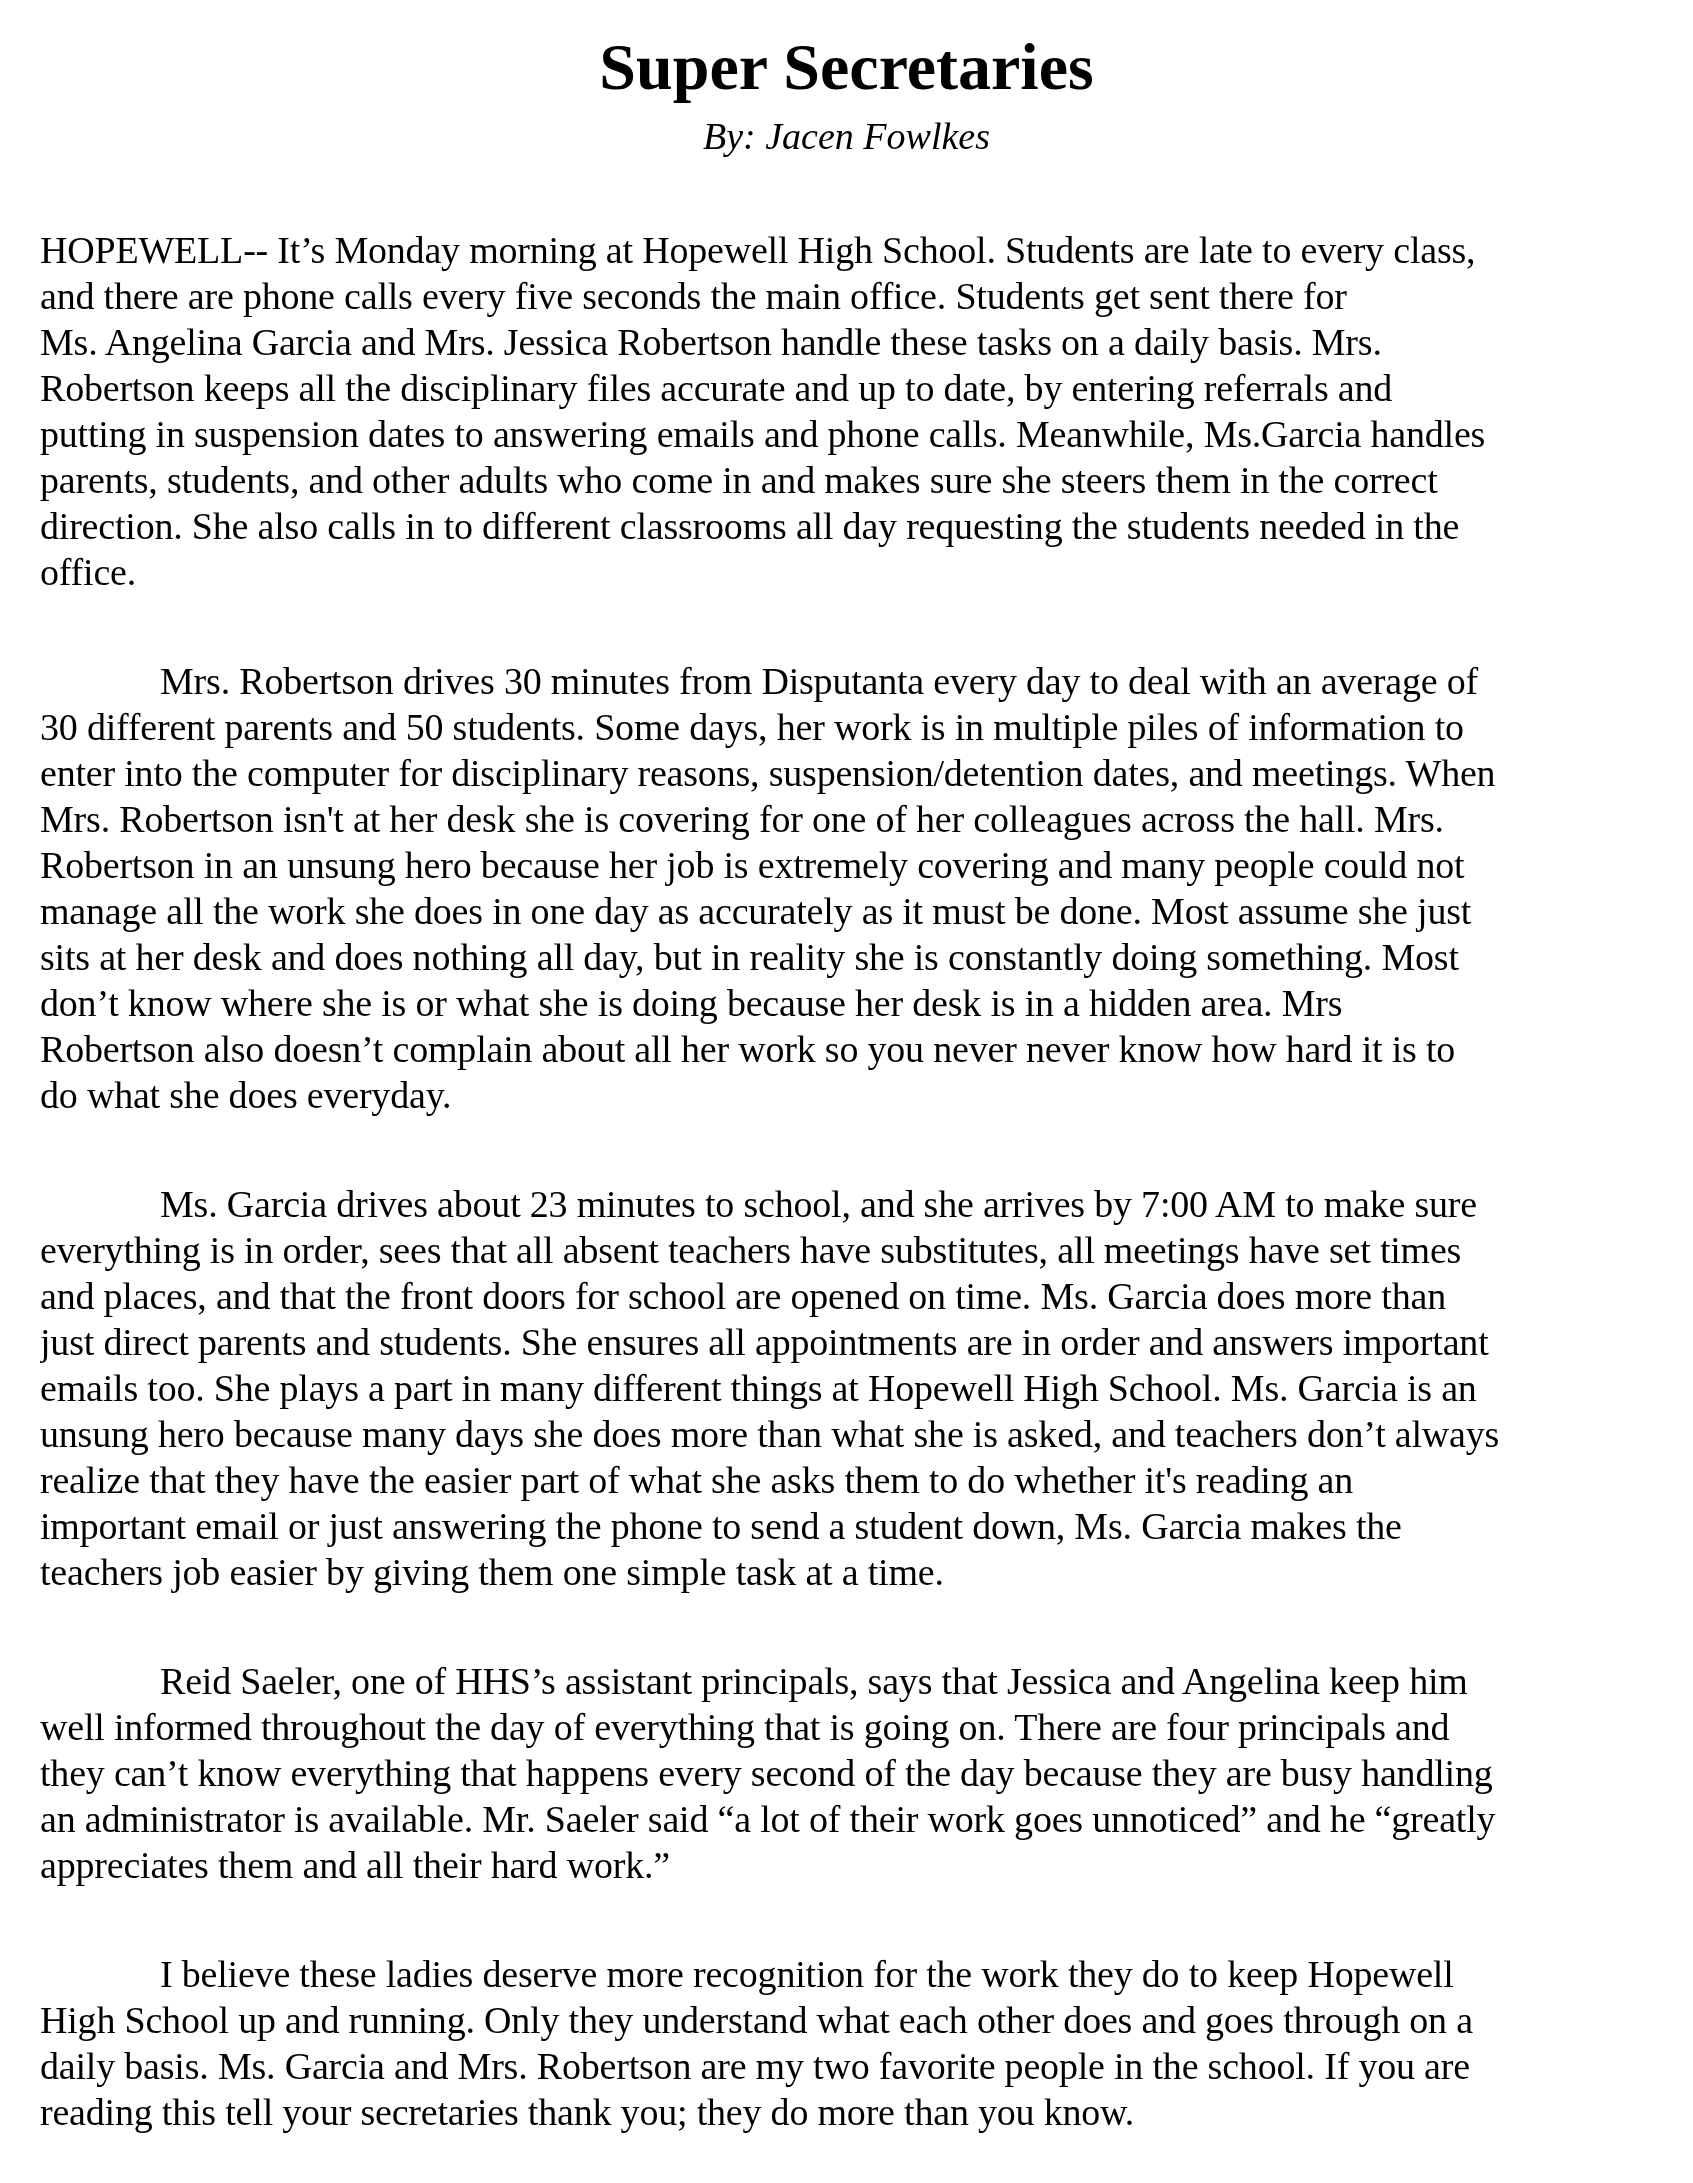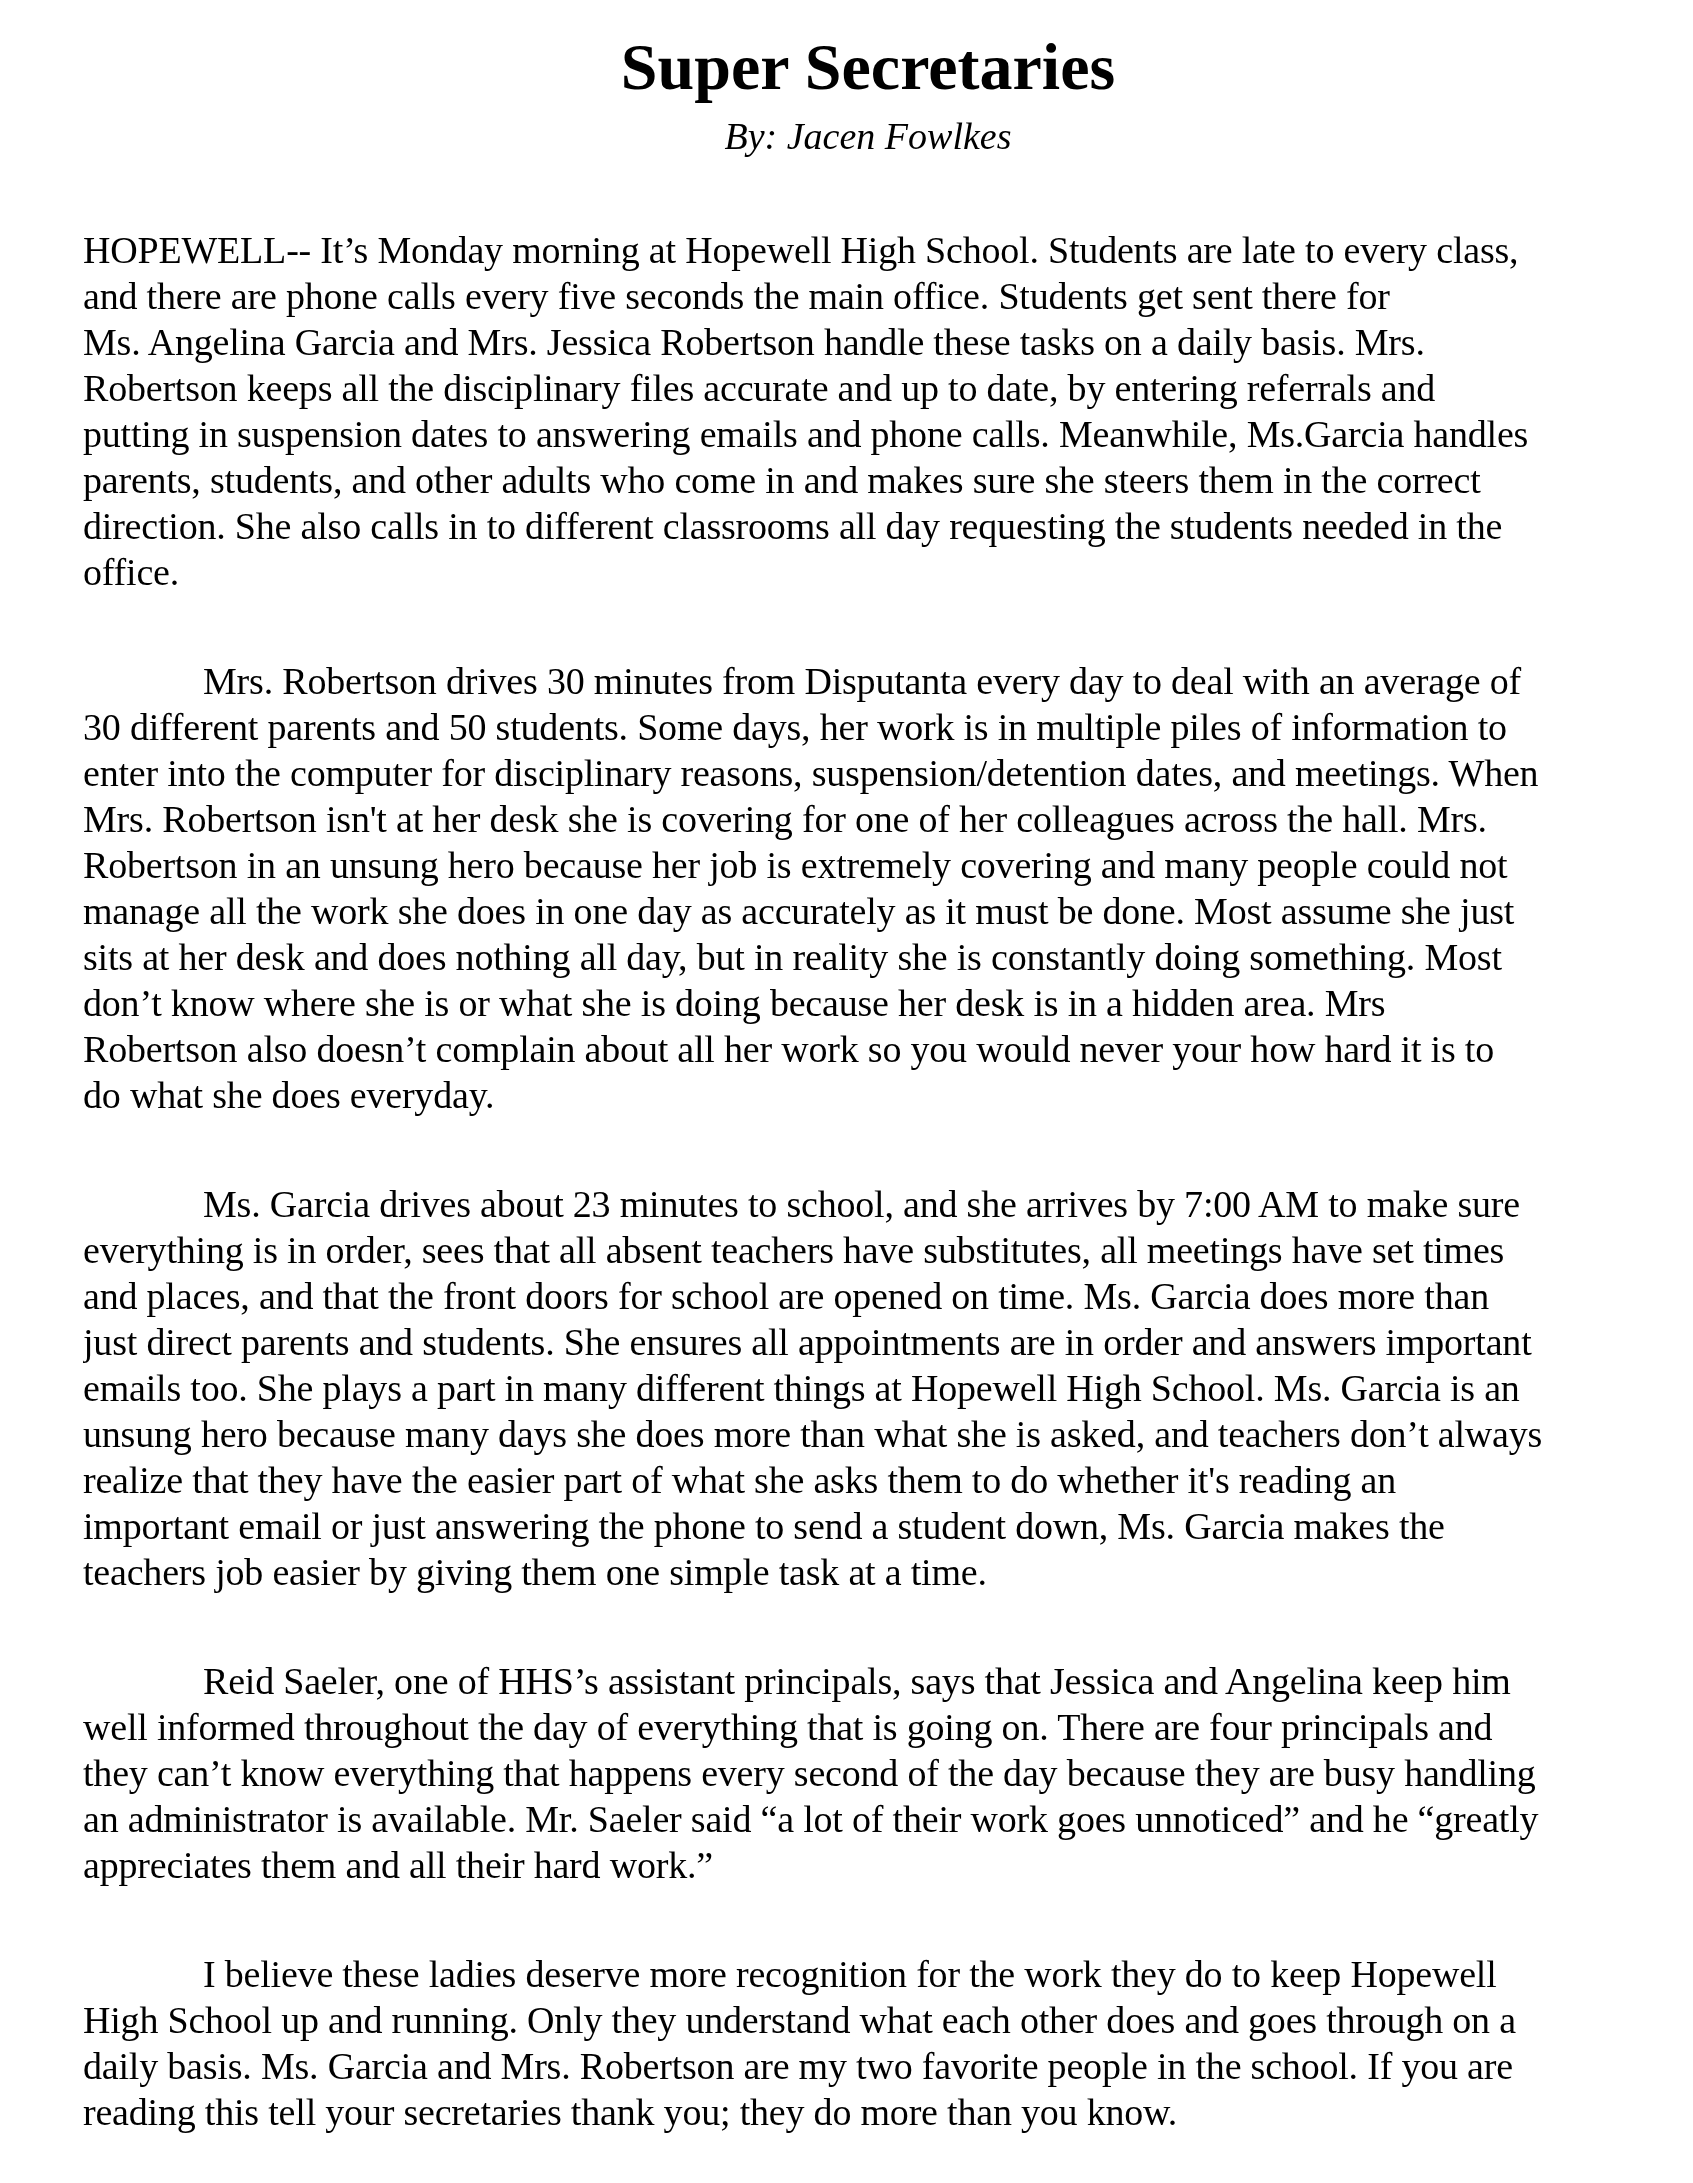--- a/index.html
+++ b/index.html
@@ -5,21 +5,20 @@
   html, body { margin: 0; padding: 0; background: #ffffff; }
   .page {
     position: relative;
     width: 1693px;
     height: 2183px;
     background: #ffffff;
     color: #000000;
     font-family: "Liberation Serif", "DejaVu Serif", serif;
     overflow: hidden;
     box-sizing: border-box;
-    padding-left: 43px;
   }
   .title {
     margin: 29px 0 0 0;
     font-size: 66px;
     font-weight: bold;
     line-height: 75px;
     text-align: center;
     letter-spacing: 0px;
   }
   .byline {
@@ -67,21 +66,21 @@
       </p>
       <p class="para indented">
         <span class="line">Mrs. Robertson drives 30 minutes from Disputanta every day to deal with an average of</span>
         <span class="line">30 different parents and 50 students. Some days, her work is in multiple piles of information to</span>
         <span class="line">enter into the computer for disciplinary reasons, suspension/detention dates, and meetings. When</span>
         <span class="line">Mrs. Robertson isn't at her desk she is covering for one of her colleagues across the hall. Mrs.</span>
         <span class="line">Robertson in an unsung hero because her job is extremely covering and many people could not</span>
         <span class="line">manage all the work she does in one day as accurately as it must be done. Most assume she just</span>
         <span class="line">sits at her desk and does nothing all day, but in reality she is constantly doing something. Most</span>
         <span class="line">don’t know where she is or what she is doing because her desk is in a hidden area. Mrs</span>
-        <span class="line">Robertson also doesn’t complain about all her work so you would never your how hard it is to</span>
+        <span class="line">Robertson also doesn’t complain about all her work so you never never know how hard it is to</span>
         <span class="line">do what she does everyday.</span>
       </p>
       <p class="para indented">
         <span class="line">Ms. Garcia drives about 23 minutes to school, and she arrives by 7:00 AM to make sure</span>
         <span class="line">everything is in order, sees that all absent teachers have substitutes, all meetings have set times</span>
         <span class="line">and places, and that the front doors for school are opened on time. Ms. Garcia does more than</span>
         <span class="line">just direct parents and students. She ensures all appointments are in order and answers important</span>
         <span class="line">emails too. She plays a part in many different things at Hopewell High School. Ms. Garcia is an</span>
         <span class="line">unsung hero because many days she does more than what she is asked, and teachers don’t always</span>
         <span class="line">realize that they have the easier part of what she asks them to do whether it's reading an</span>

